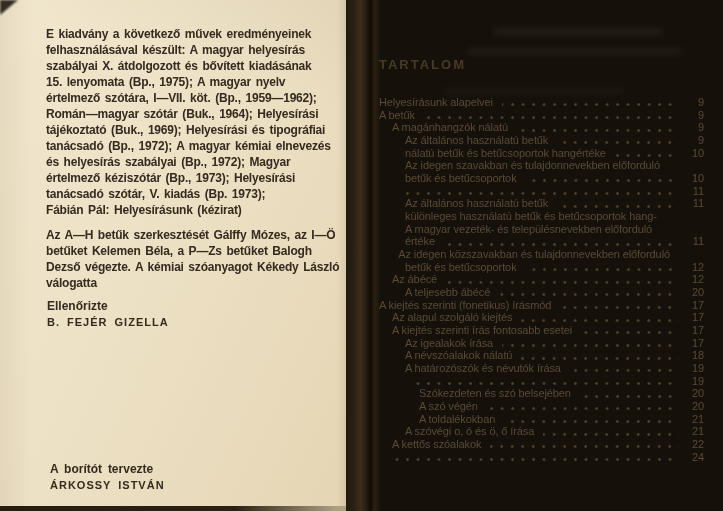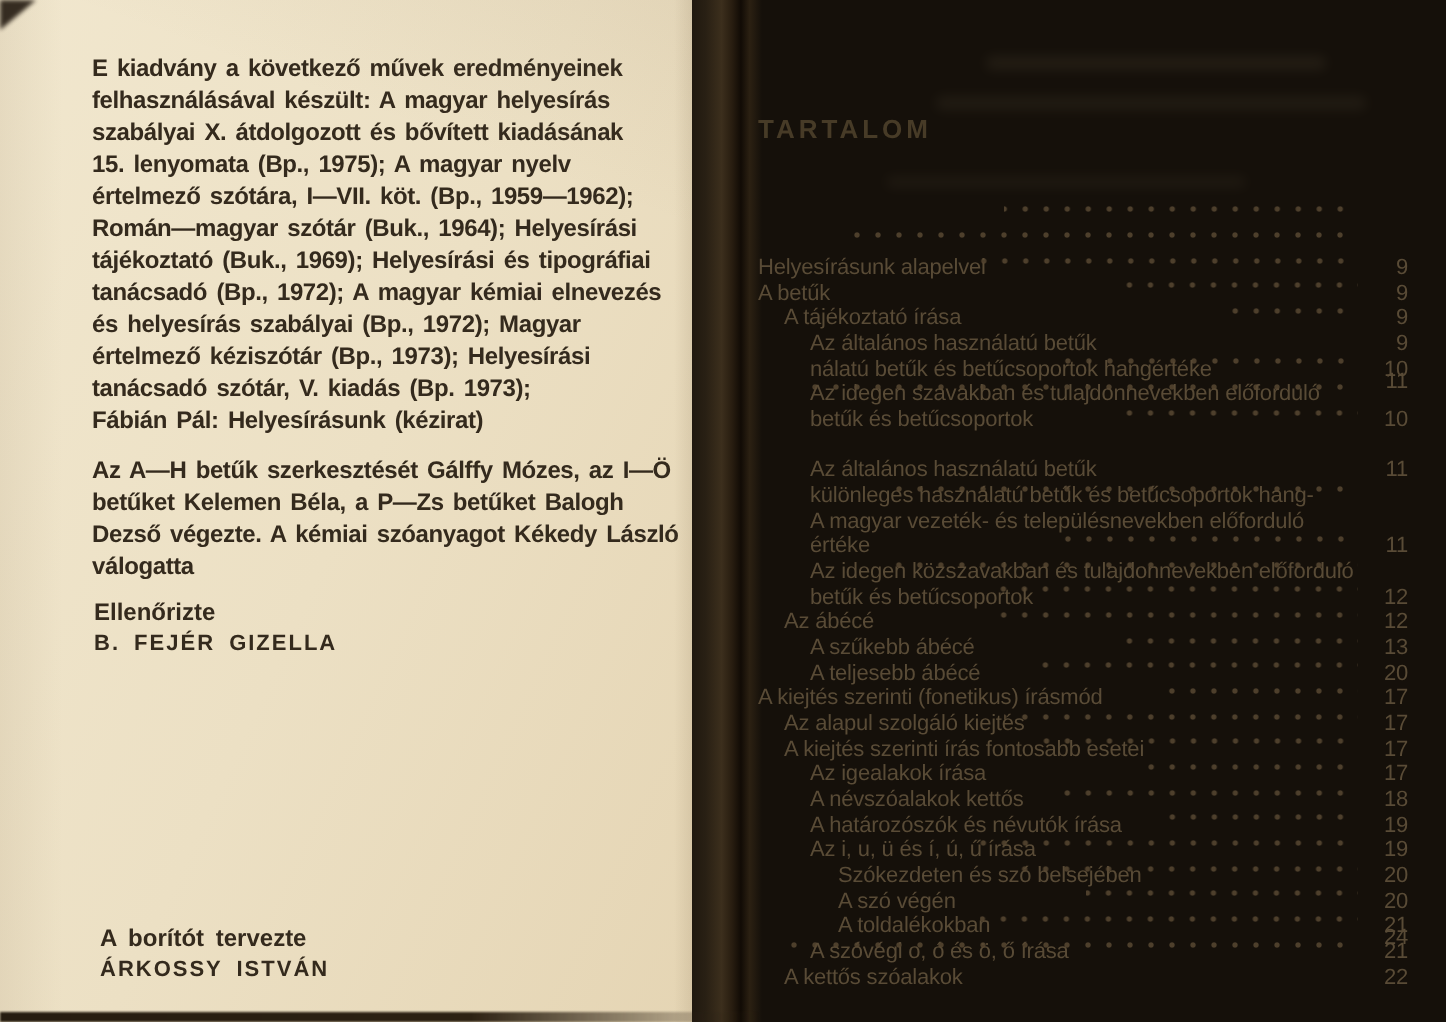--- a/index.html
+++ b/index.html
@@ -40,27 +40,27 @@
   .right-page{position:absolute;left:373px;top:0;width:350px;height:511px;
     background:linear-gradient(155deg,#edе0c1 0%,#ecdfc0 0%,#e5d6b4 45%,#d8c6a1 100%);}
   .ghost{position:absolute;background:#9b8a6a;filter:blur(3px);border-radius:3px;}
   .g1{left:120px;top:28px;width:170px;height:7px;opacity:.10;}
   .g2{left:95px;top:48px;width:215px;height:7px;opacity:.09;}
   .g3{left:70px;top:88px;width:180px;height:6px;opacity:.07;}
   .toc-heading{position:absolute;left:6px;top:57px;font-weight:bold;font-size:13px;
     letter-spacing:2px;color:#473b27;}
   .toc{position:absolute;left:6px;top:96px;width:325px;color:#594b36;}
   .toc-row{display:flex;align-items:baseline;height:12.68px;font-size:11px;letter-spacing:-0.1px;}
-  .toc-text{flex:0 0 auto;white-space:nowrap;margin-top:32px;}
+  .toc-text{flex:0 0 auto;white-space:nowrap;}
   .toc-leader{flex:1 1 auto;min-width:0;height:3px;align-self:flex-end;margin:0 5px 2.5px 9px;
     background-image:radial-gradient(circle at 1.5px 1.5px,rgba(88,72,50,.85) 1.05px,rgba(88,72,50,0) 1.6px);
     background-size:10.5px 3px;background-repeat:repeat-x;background-position:100% 0;}
   .toc-page{flex:0 0 20px;text-align:right;}
   .ind1{padding-left:13px;}
-  .ind2{padding-left:26px;}
+  .ind2{padding-left:26px;justify-content:flex-end;}
   .ind3{padding-left:40px;}
   .nopage .toc-leader,.nopage .toc-page{visibility:hidden;}
 
   
   .corner-tl{position:absolute;left:0;top:0;width:0;height:0;z-index:6;
     border-top:15px solid #221910;border-right:18px solid transparent;filter:blur(1px);opacity:.9;}
   .bottom-edge{position:absolute;left:0;top:506px;width:380px;height:5px;z-index:6;
     background:linear-gradient(90deg,#261c10 0%,#2c2113 62%,rgba(44,33,19,0) 100%);filter:blur(.4px);}
 </style>
 </head>
@@ -126,21 +126,21 @@
           <span class="toc-page">9</span>
         </div>
 
         <div class="toc-row">
           <span class="toc-text">A betűk</span>
           <span class="toc-leader"></span>
           <span class="toc-page">9</span>
         </div>
 
         <div class="toc-row ind1">
-          <span class="toc-text">A tájékoztató írása</span>
+          <span class="toc-text">A magánhangzók nálatú</span>
           <span class="toc-leader"></span>
           <span class="toc-page">9</span>
         </div>
 
         <div class="toc-row ind2">
           <span class="toc-text">Az általános használatú betűk</span>
           <span class="toc-leader"></span>
           <span class="toc-page">9</span>
         </div>
 
@@ -203,25 +203,20 @@
           <span class="toc-leader"></span>
           <span class="toc-page">12</span>
         </div>
 
         <div class="toc-row ind1">
           <span class="toc-text">Az ábécé</span>
           <span class="toc-leader"></span>
           <span class="toc-page">12</span>
         </div>
 
-        <div class="toc-row ind2">
-          <span class="toc-text">A szűkebb ábécé</span>
-          <span class="toc-leader"></span>
-          <span class="toc-page">13</span>
-        </div>
 
         <div class="toc-row ind2">
           <span class="toc-text">A teljesebb ábécé</span>
           <span class="toc-leader"></span>
           <span class="toc-page">20</span>
         </div>
 
         <div class="toc-row">
           <span class="toc-text">A kiejtés szerinti (fonetikus) írásmód</span>
           <span class="toc-leader"></span>
@@ -240,33 +235,32 @@
           <span class="toc-page">17</span>
         </div>
 
         <div class="toc-row ind2">
           <span class="toc-text">Az igealakok írása</span>
           <span class="toc-leader"></span>
           <span class="toc-page">17</span>
         </div>
 
         <div class="toc-row ind2">
-          <span class="toc-text">A névszóalakok kettős</span>
+          <span class="toc-text">A névszóalakok nálatú</span>
           <span class="toc-leader"></span>
           <span class="toc-page">18</span>
         </div>
 
         <div class="toc-row ind2">
           <span class="toc-text">A határozószók és névutók írása</span>
           <span class="toc-leader"></span>
           <span class="toc-page">19</span>
         </div>
 
         <div class="toc-row ind2">
-          <span class="toc-text">Az i, u, ü és í, ú, ű írása</span>
           <span class="toc-leader"></span>
           <span class="toc-page">19</span>
         </div>
 
         <div class="toc-row ind3">
           <span class="toc-text">Szókezdeten és szó belsejében</span>
           <span class="toc-leader"></span>
           <span class="toc-page">20</span>
         </div>
 

